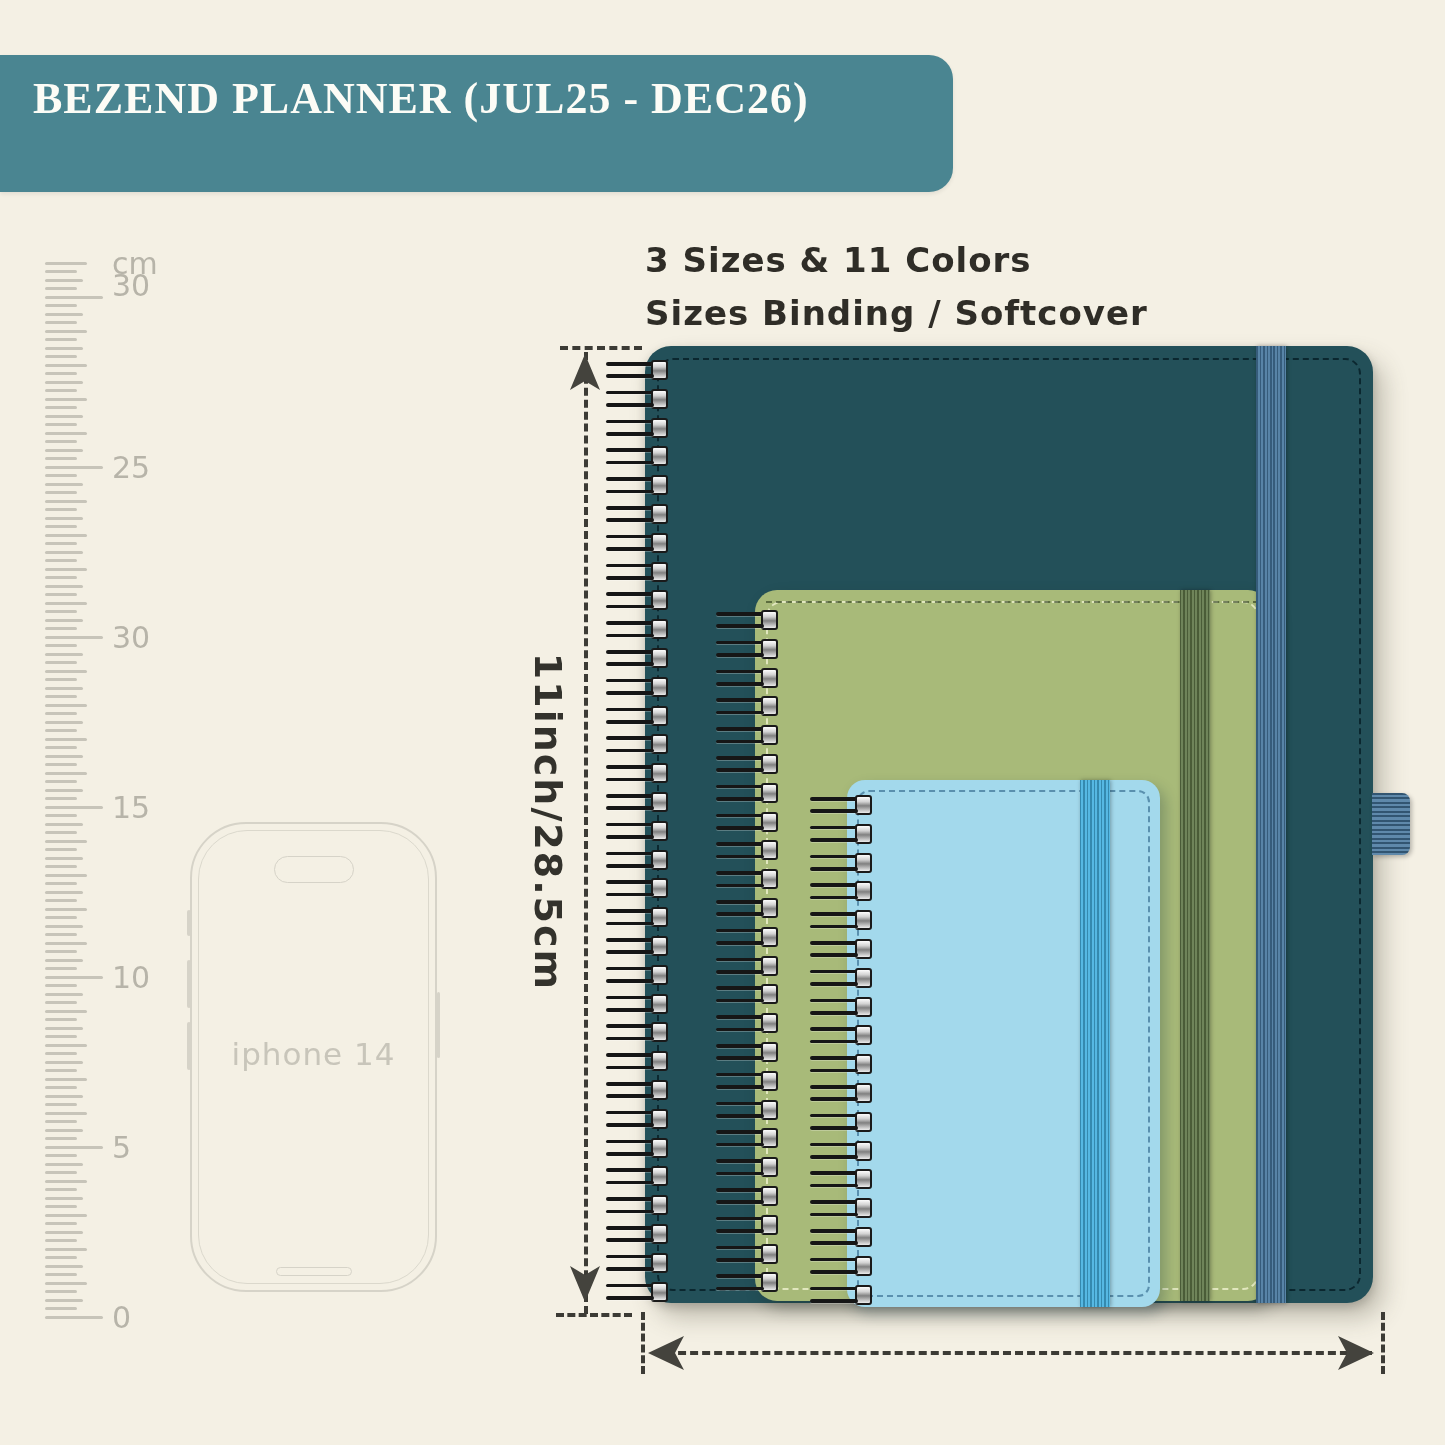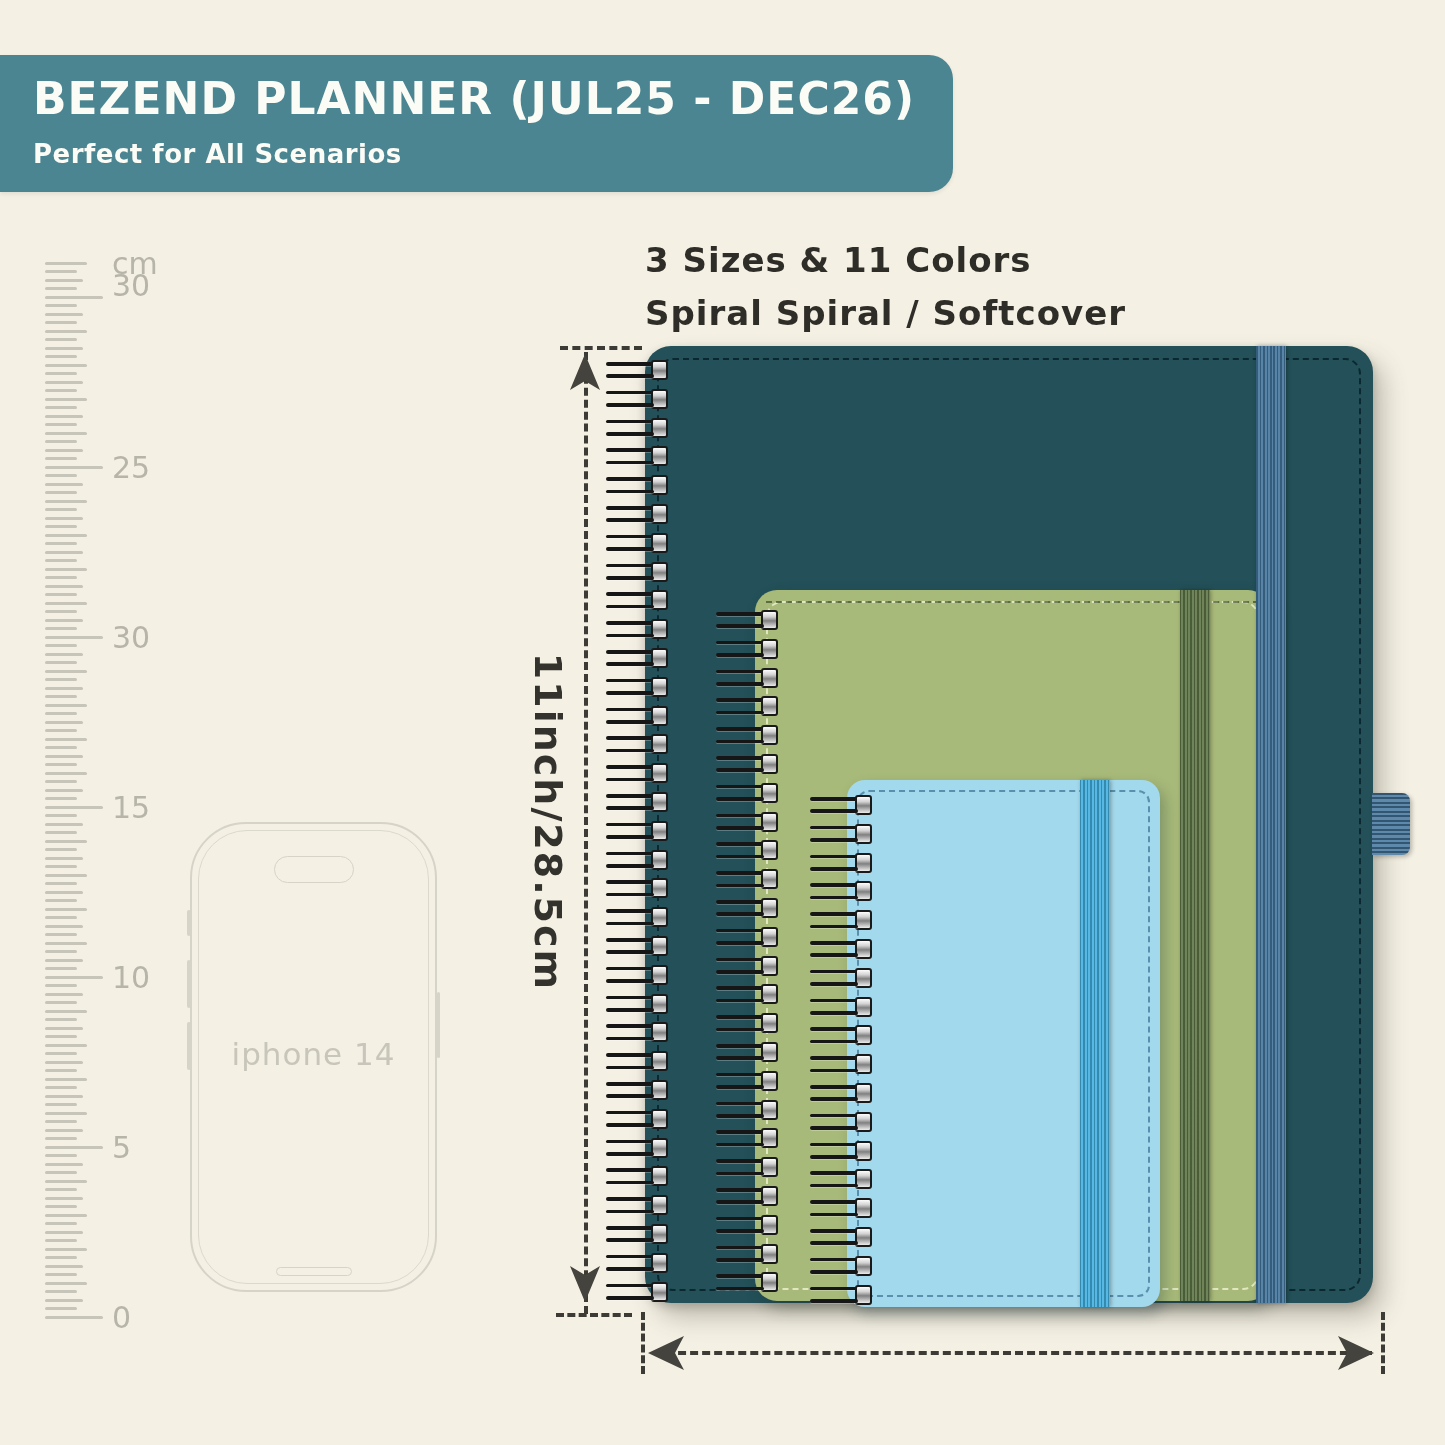--- a/index.html
+++ b/index.html
@@ -8,21 +8,21 @@
     background:#f4f0e4;font-family:"DejaVu Sans","Liberation Sans",sans-serif;
   }
   
   .banner{
     position:absolute;left:0;top:55px;width:953px;height:137px;
     background:#4a8591;border-radius:0 24px 24px 0;z-index:5;
     box-shadow:0 2px 4px rgba(0,0,0,0.08);
   }
   .banner-title{
     position:absolute;left:33px;top:18px;color:#fcfcf6;
-    font-size:44px;font-weight:bold;letter-spacing:1px;white-space:nowrap;
+    font-size:44px;font-weight:bold;letter-spacing:1px;white-space:nowrap;font-family:Liberation Serif, serif;
   }
   .banner-subtitle{
     position:absolute;left:33px;top:84px;color:#fcfcf6;
     font-size:26px;font-weight:bold;letter-spacing:0.5px;
   }
   
   .feature-line{position:absolute;color:#2f2d27;font-weight:bold;letter-spacing:1px;white-space:nowrap;}
   .feature-1{left:645px;top:240px;font-size:34px;}
   .feature-2{left:645px;top:293px;font-size:34px;}
   
@@ -137,25 +137,24 @@
     transform:translateX(-50%);
   }
 </style>
 </head>
 <body>
 
 <div class="canvas">
 
   <div class="banner" style="background-color: rgb(74, 133, 145);">
     <div class="banner-title">BEZEND PLANNER (JUL25 - DEC26)</div>
-    <div class="banner-subtitle">Perfect for All Scenarios</div>
   </div>
 
   <div class="feature-line feature-1">3 Sizes &amp; 11 Colors</div>
-  <div class="feature-line feature-2">Spiral Spiral / Softcover</div>
+  <div class="feature-line feature-2">Sizes Binding / Softcover</div>
 
   <div class="ruler" id="ruler">
       <div class="ruler-tick" style="left: 45px; top: 1315.5px; width: 58px;"></div>
       <div class="ruler-tick" style="left: 45px; top: 1307px; width: 32px;"></div>
       <div class="ruler-tick" style="left: 45px; top: 1298.5px; width: 38px;"></div>
       <div class="ruler-tick" style="left: 45px; top: 1290px; width: 32px;"></div>
       <div class="ruler-tick" style="left: 45px; top: 1281.5px; width: 42px;"></div>
       <div class="ruler-tick" style="left: 45px; top: 1273px; width: 32px;"></div>
       <div class="ruler-tick" style="left: 45px; top: 1264.5px; width: 38px;"></div>
       <div class="ruler-tick" style="left: 45px; top: 1256px; width: 32px;"></div>

